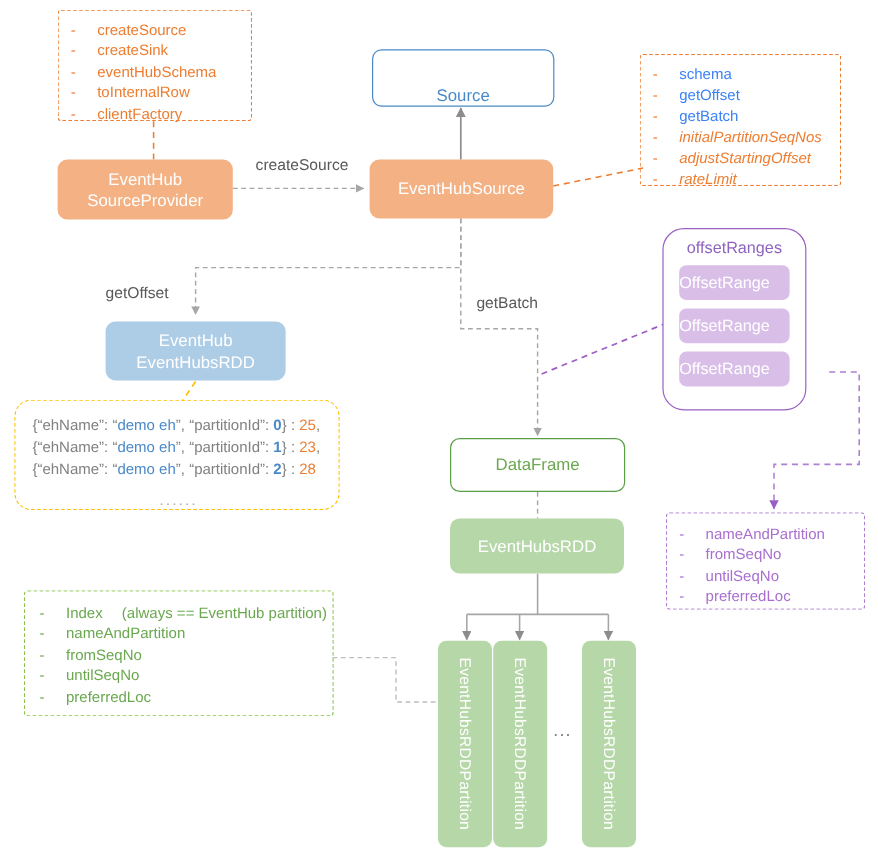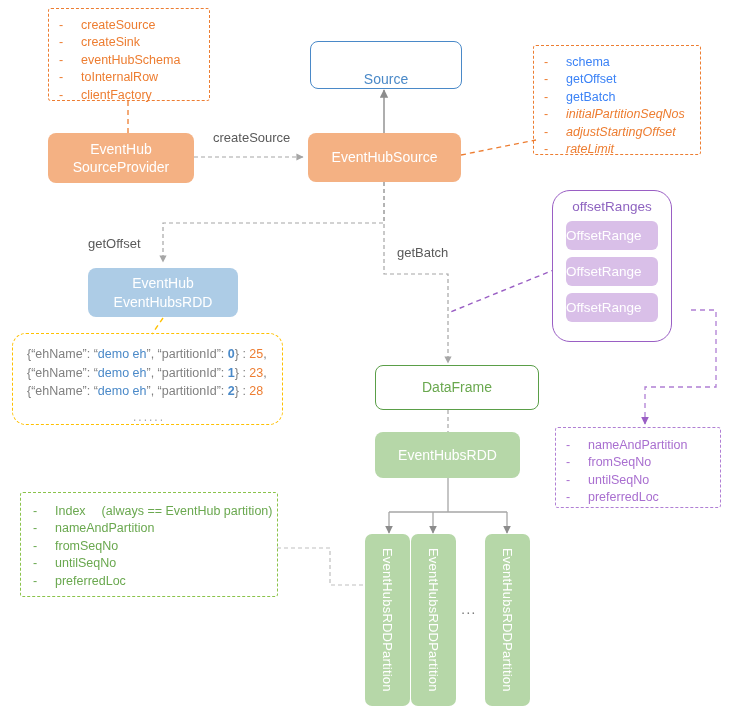--- a/index.html
+++ b/index.html
@@ -162,21 +162,21 @@
     <span class="node-label">EventHubSource</span>
   </div>
 
   <div class="node solid-blue" style="left:88px;top:268px;width:150px;height:49px;">
     <div class="node-label">
       <div>EventHub</div>
       <div>EventHubsRDD</div>
     </div>
   </div>
 
-  <div class="node outline-green" style="left:375px;top:365px;width:164px;height:45px;">
+  <div class="node outline-green" style="left:375px;top:365px;width:146px;height:45px;">
     <span class="node-label">DataFrame</span>
   </div>
 
   <div class="node solid-green" style="left:375px;top:432px;width:145px;height:46px;">
     <span class="node-label">EventHubsRDD</span>
   </div>
 
   <div class="node partition" style="left:365px;top:534px;width:45px;height:172px;">
     <span class="vtext">EventHubsRDDPartition</span>
   </div>

